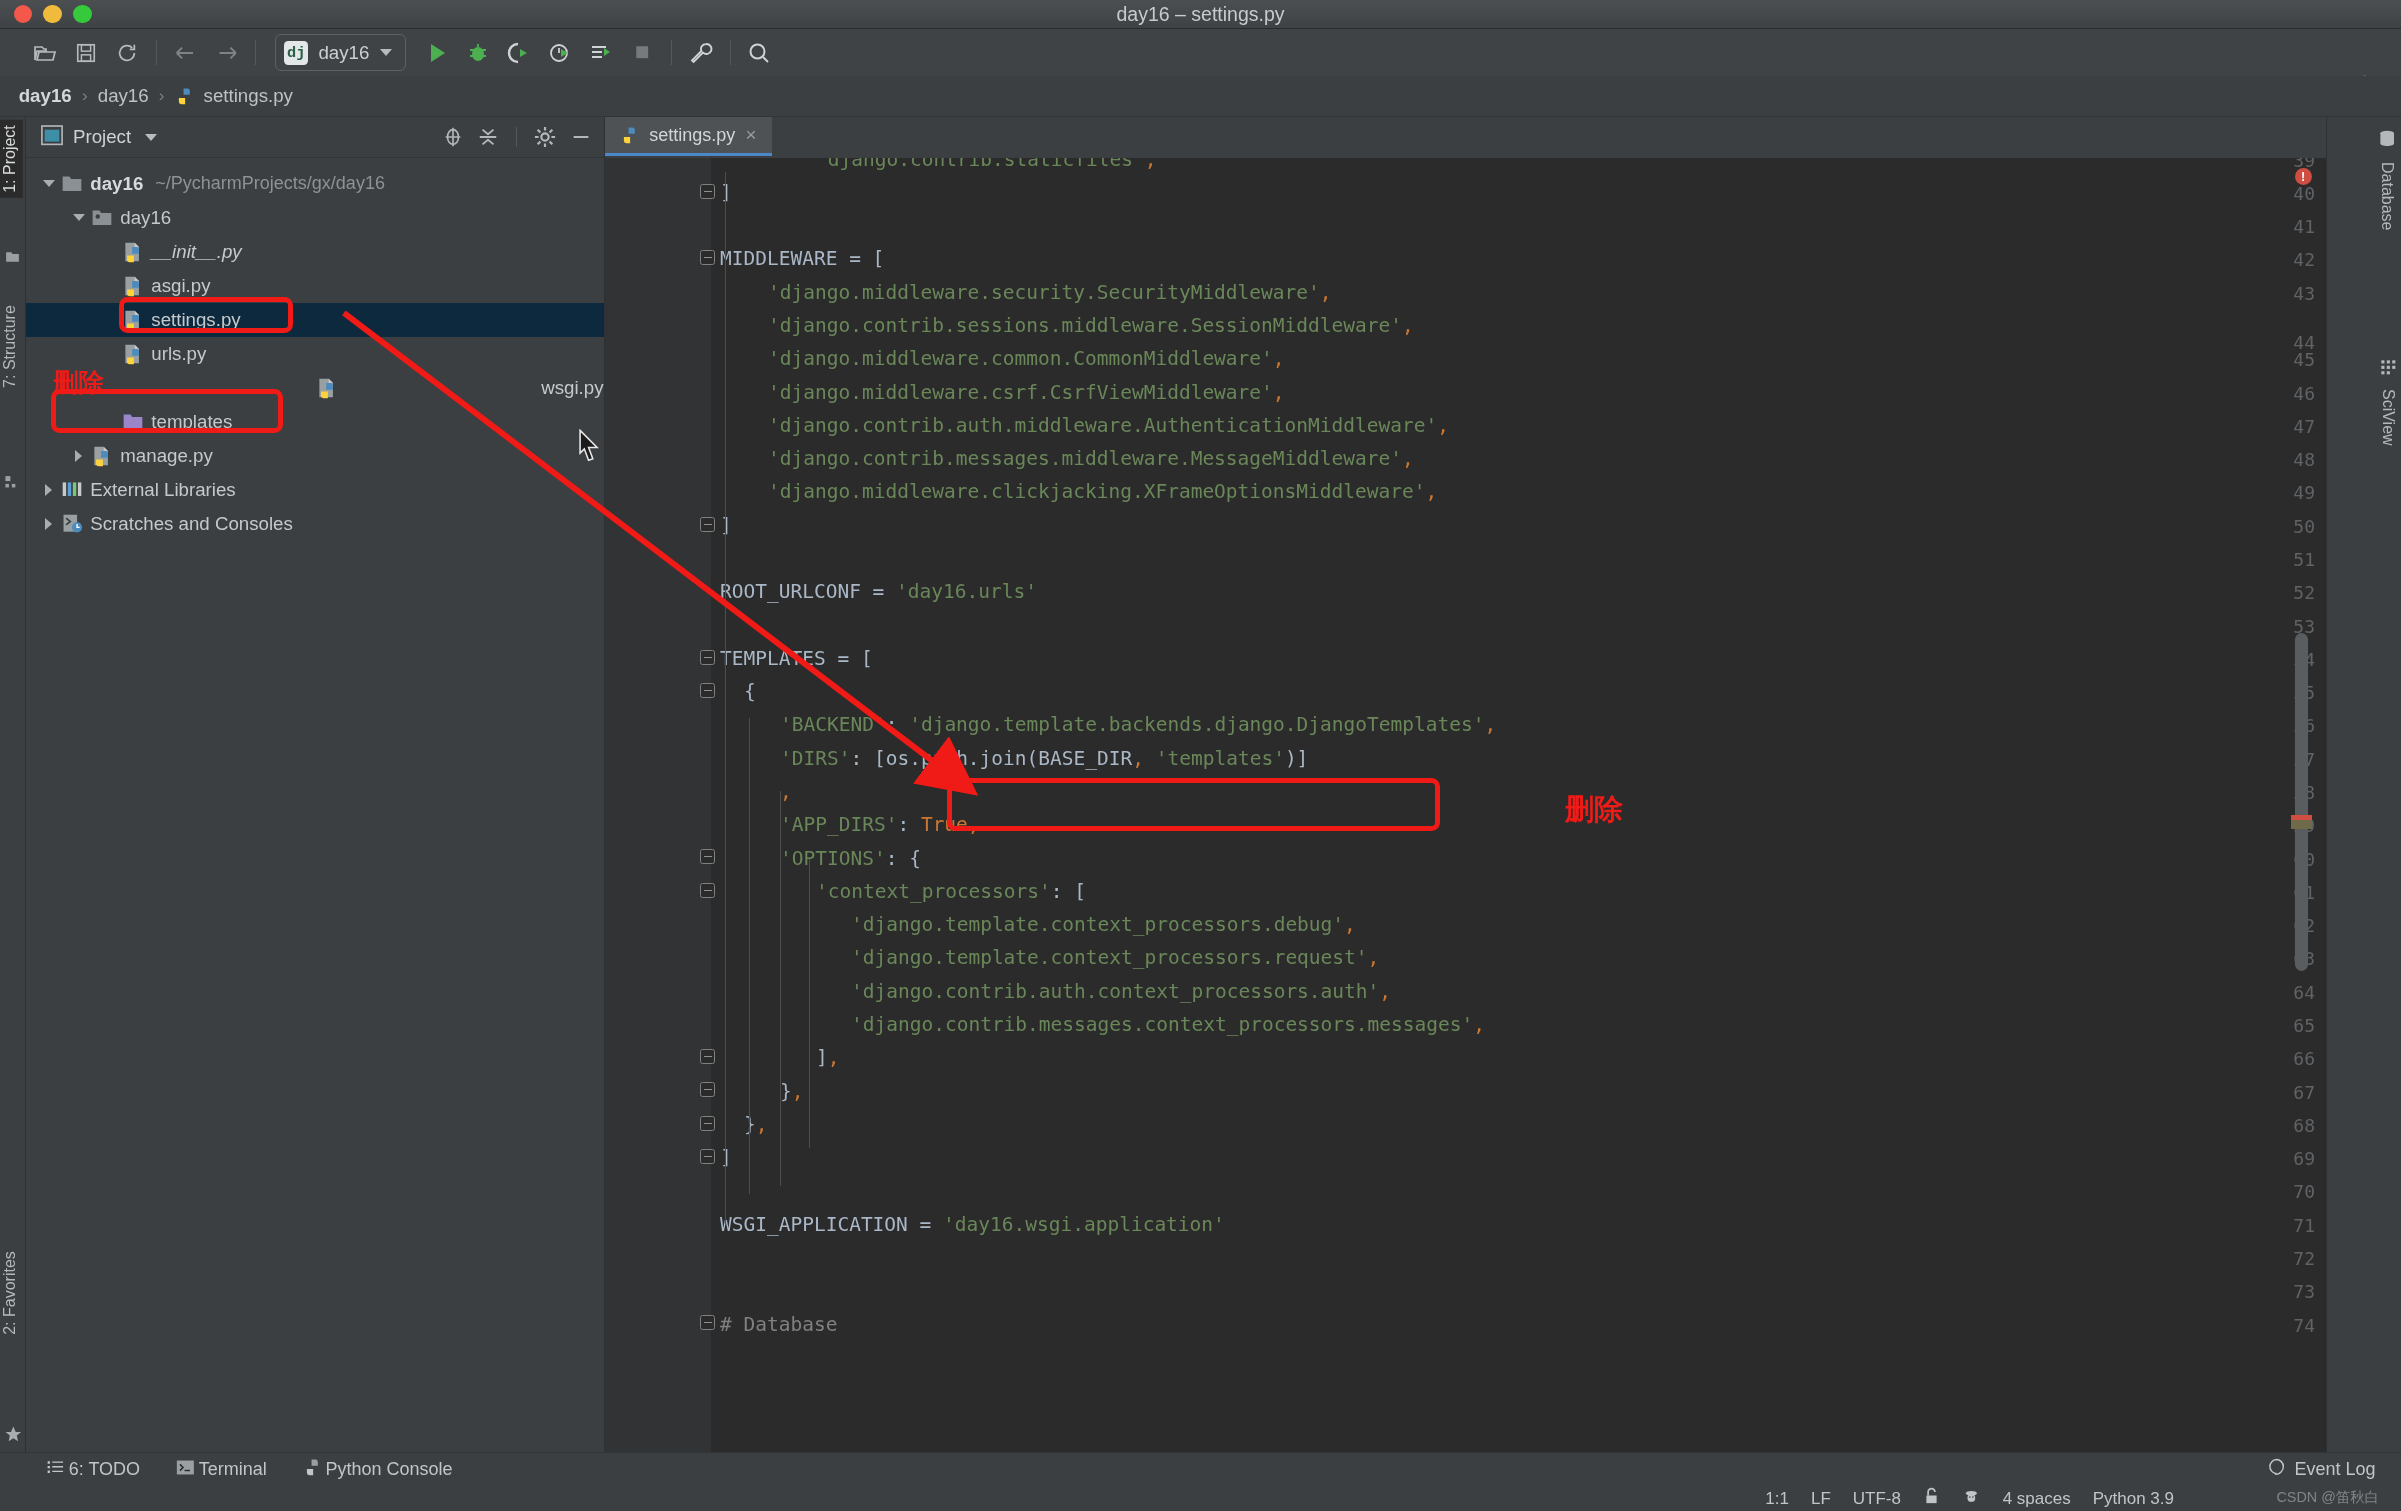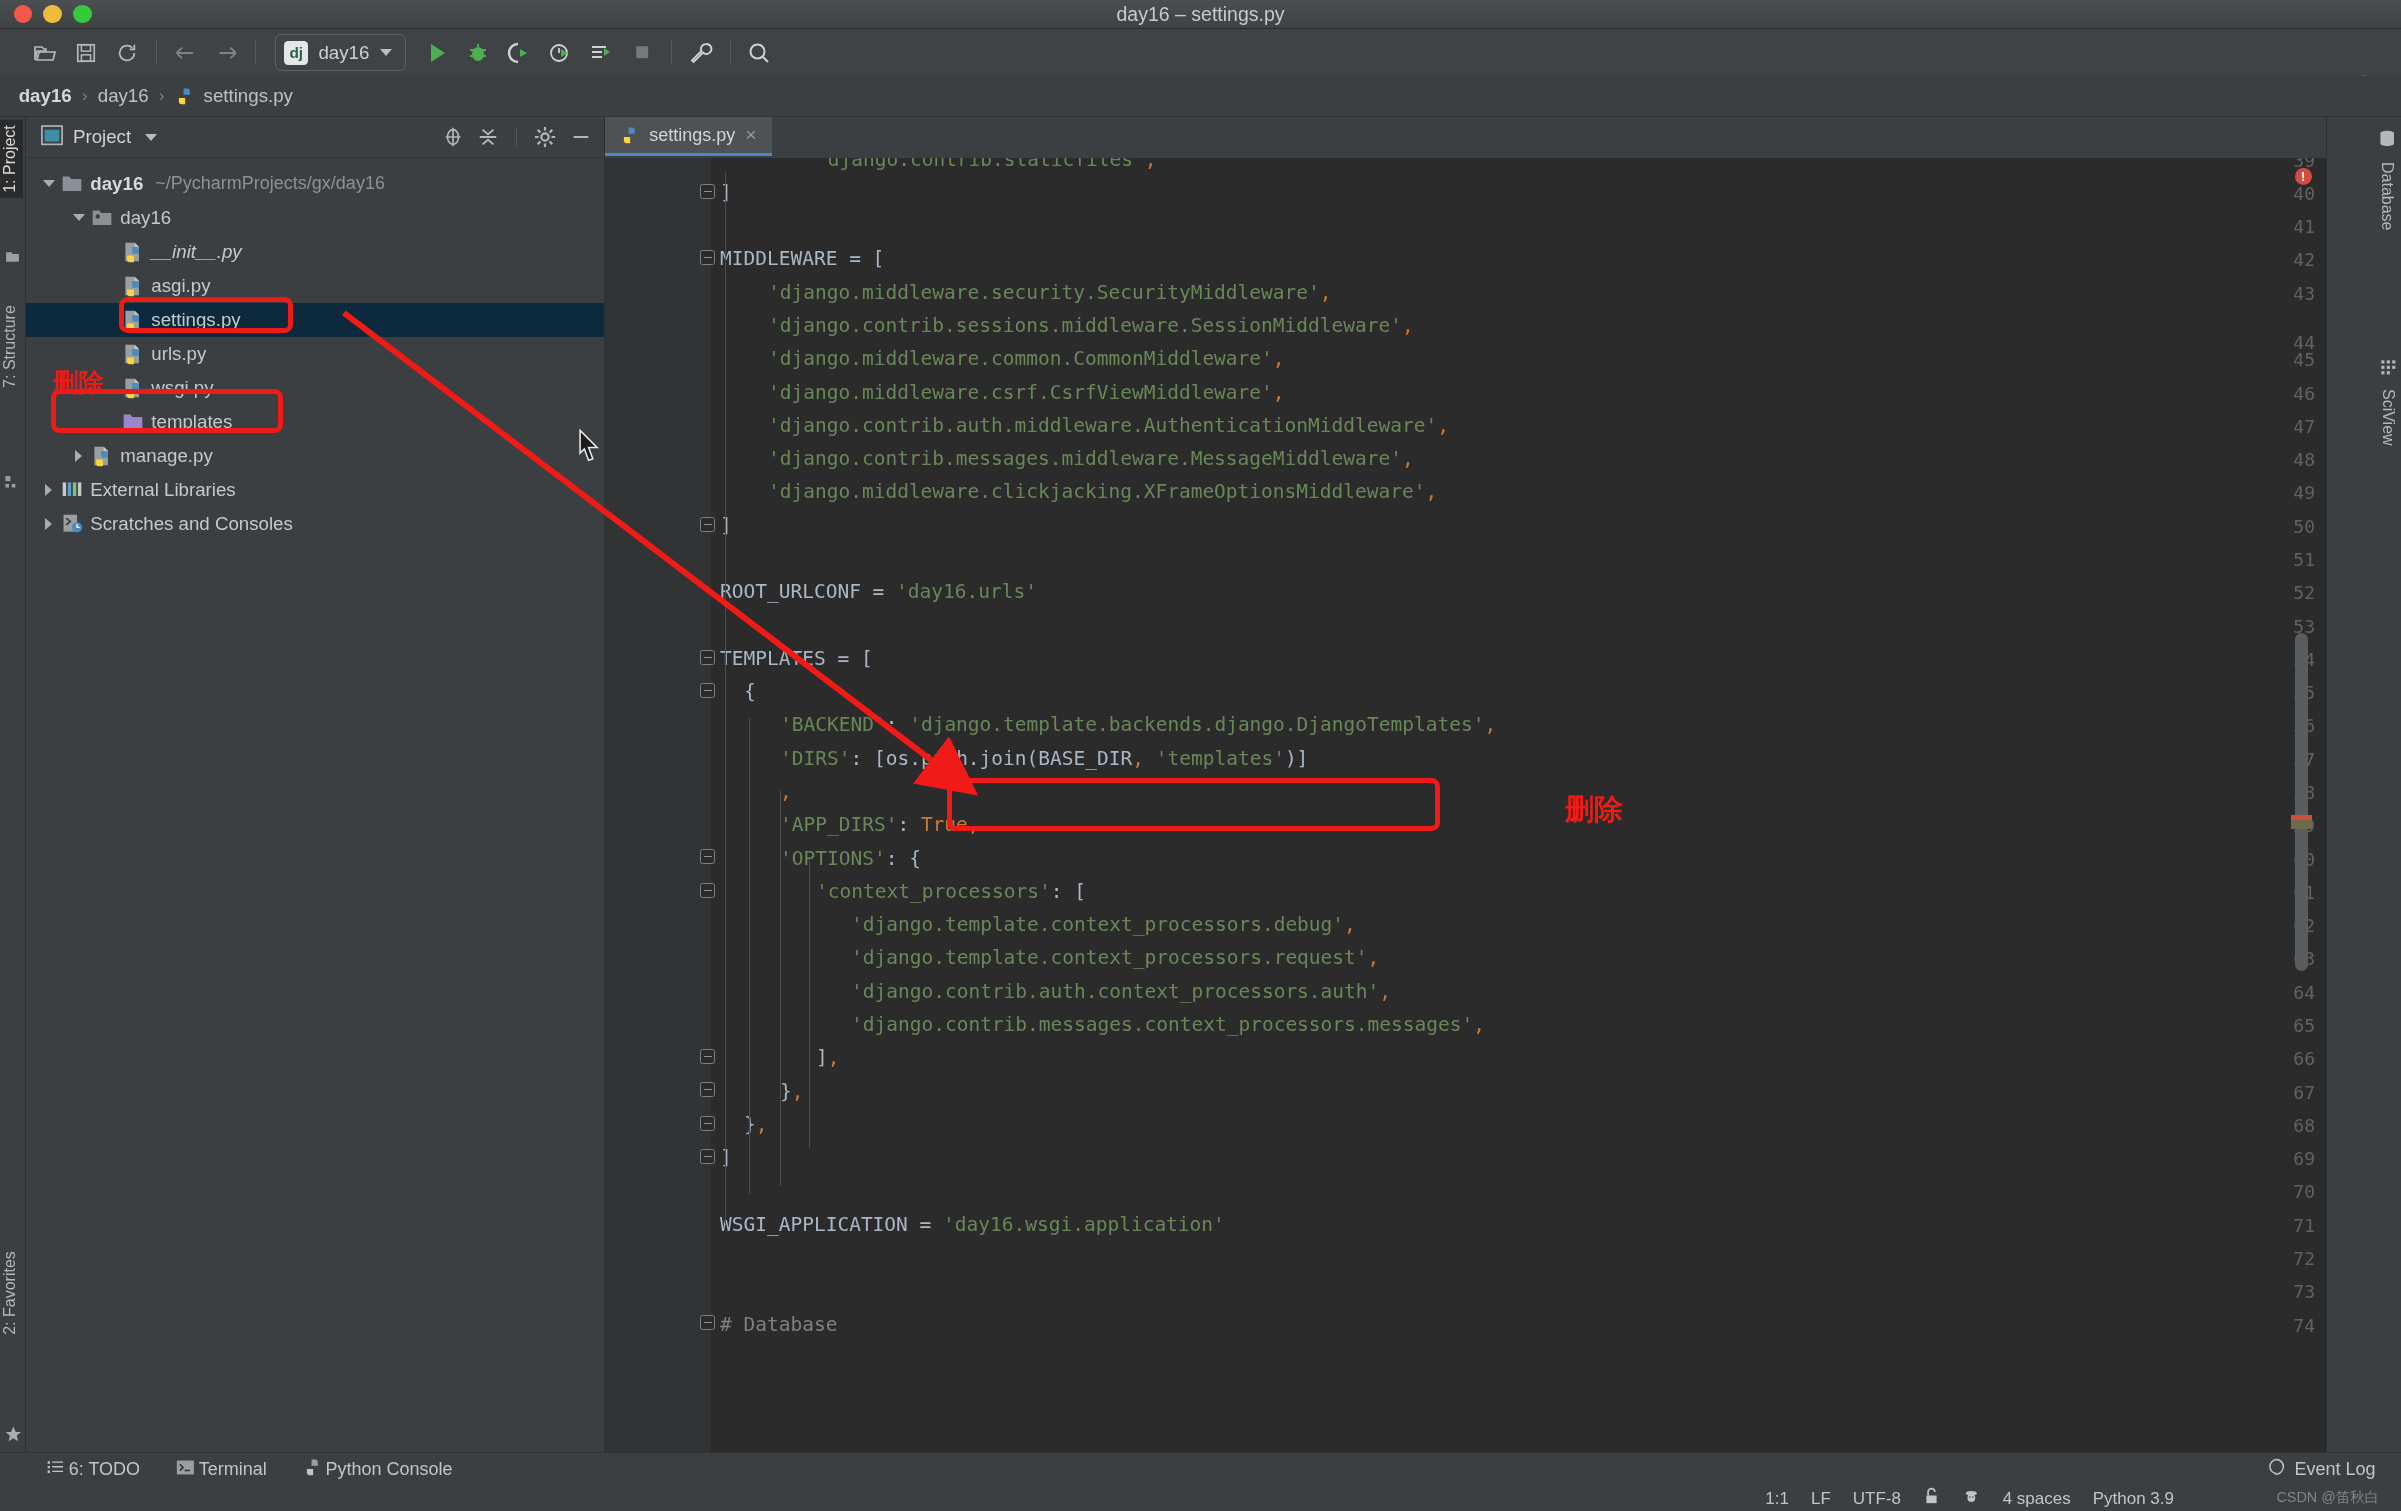--- a/index.html
+++ b/index.html
@@ -41,21 +41,21 @@
   .tb-sep { width: 0.8px; height: 25.5px; background: #545859; margin: 0 8.5px; }
   .runcfg {
     display: flex; align-items: center; gap: 10.2px;
     border: 0.8px solid #5c6264; border-radius: 6px;
     height: 37px; padding: 0 13.6px 0 8.5px; margin: 0 10.2px;
   }
   .dj-icon {
     width: 24px; height: 24px; border-radius: 4.2px; background: #e3e7e8;
     color: #2d6049; font-size: 15.3px; font-weight: bold;
     display: flex; align-items: center; justify-content: center;
-    font-family: Liberation Sans, sans-serif;
+    font-family: Liberation Mono, monospace;
   }
   .runcfg-label { color: #cdd0d2; font-size: 18.7px; }
   .caret { width: 0; height: 0; border-left: 6.8px solid transparent;
            border-right: 6.8px solid transparent; border-top: 7.6px solid #b9bcbe; }
   .plus-right {
     position: absolute; right: 22px; top: 42px; color: #b6babc; font-size: 25.5px;
   }
 
   
   .breadcrumb {
@@ -474,21 +474,21 @@
           <span class="ico">
             <svg width="22" height="22" viewBox="0 0 26 26">
               <path d="M4 2h11l5 5v17H4z" fill="#9aa0a2"></path>
               <path d="M15 2l5 5h-5z" fill="#c5c9cb"></path>
               <path d="M12 7h5a3 3 0 0 1 3 3v5h-8z" fill="#4b8bbe"></path>
               <path d="M14 25h-5a3 3 0 0 1-3-3v-5h8z" fill="#ffd43b"></path>
             </svg>
           </span>
           <span>urls.py</span>
         </div>
-        <div class="trow" style="padding-left: 73px;">
+        <div class="trow" style="padding-left: 73px; justify-content: space-between;">
           <span class="tw"></span>
           <span class="ico">
             <svg width="22" height="22" viewBox="0 0 26 26">
               <path d="M4 2h11l5 5v17H4z" fill="#9aa0a2"></path>
               <path d="M15 2l5 5h-5z" fill="#c5c9cb"></path>
               <path d="M12 7h5a3 3 0 0 1 3 3v5h-8z" fill="#4b8bbe"></path>
               <path d="M14 25h-5a3 3 0 0 1-3-3v-5h8z" fill="#ffd43b"></path>
             </svg>
           </span>
           <span>wsgi.py</span>

